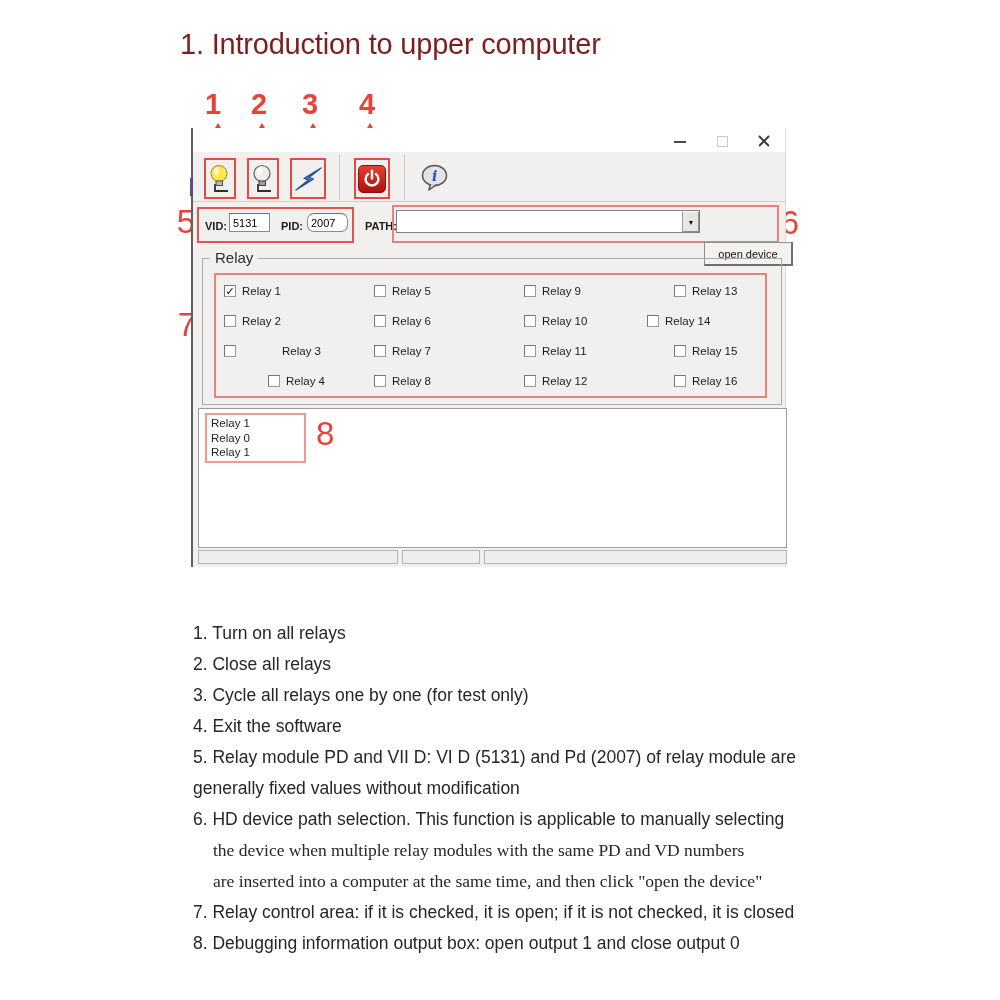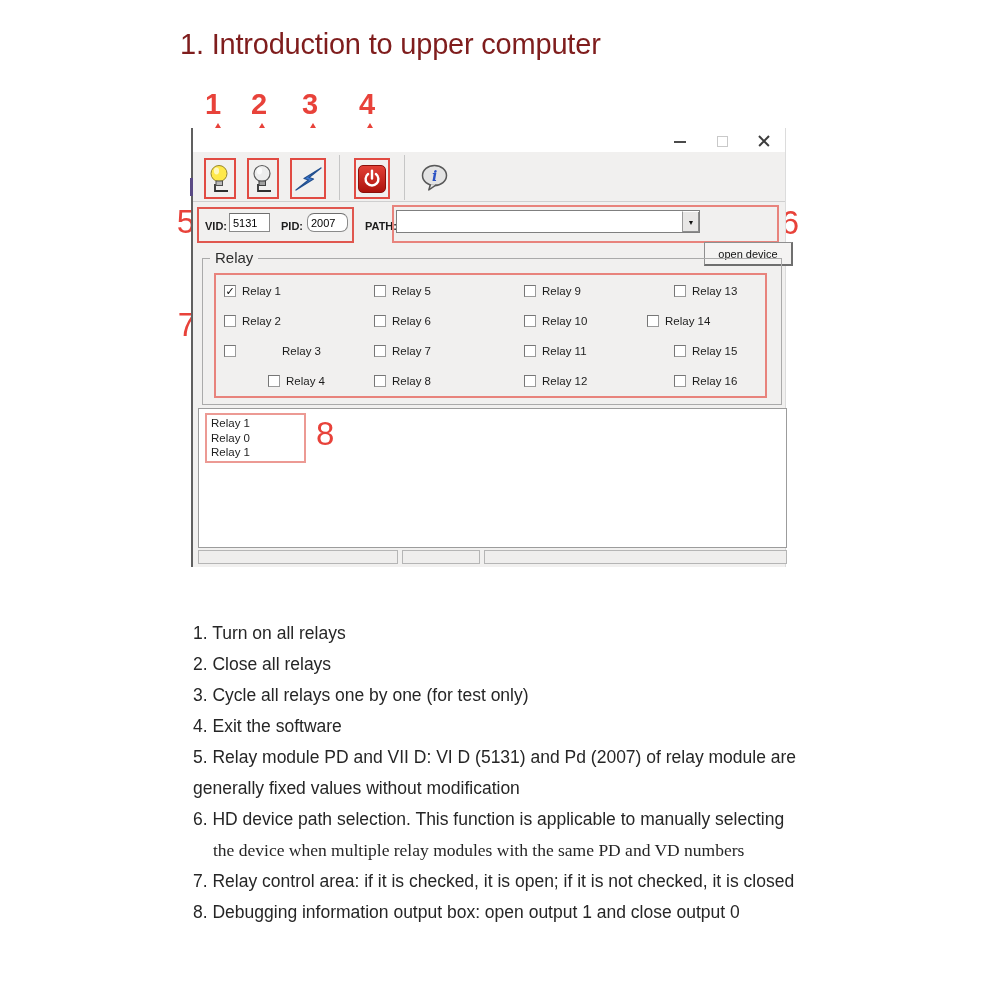--- a/index.html
+++ b/index.html
@@ -264,17 +264,18 @@
 
   <div class="notes">
       <div class="note">1. Turn on all relays</div>
       <div class="note">2. Close all relays</div>
       <div class="note">3. Cycle all relays one by one (for test only)</div>
       <div class="note">4. Exit the software</div>
       <div class="note">5. Relay module PD and VII D: VI D (5131) and Pd (2007) of relay module are</div>
       <div class="note">generally fixed values without modification</div>
       <div class="note">6. HD device path selection. This function is applicable to manually selecting</div>
       <div class="note ind">the device when multiple relay modules with the same PD and VD numbers</div>
+      <div class="note ind">are inserted into a computer at the same time, and then click "open the device"</div>
       <div class="note">7. Relay control area: if it is checked, it is open; if it is not checked, it is closed</div>
       <div class="note">8. Debugging information output box: open output 1 and close output 0</div>
     </div>
 
 </div>
 
 </body></html>

